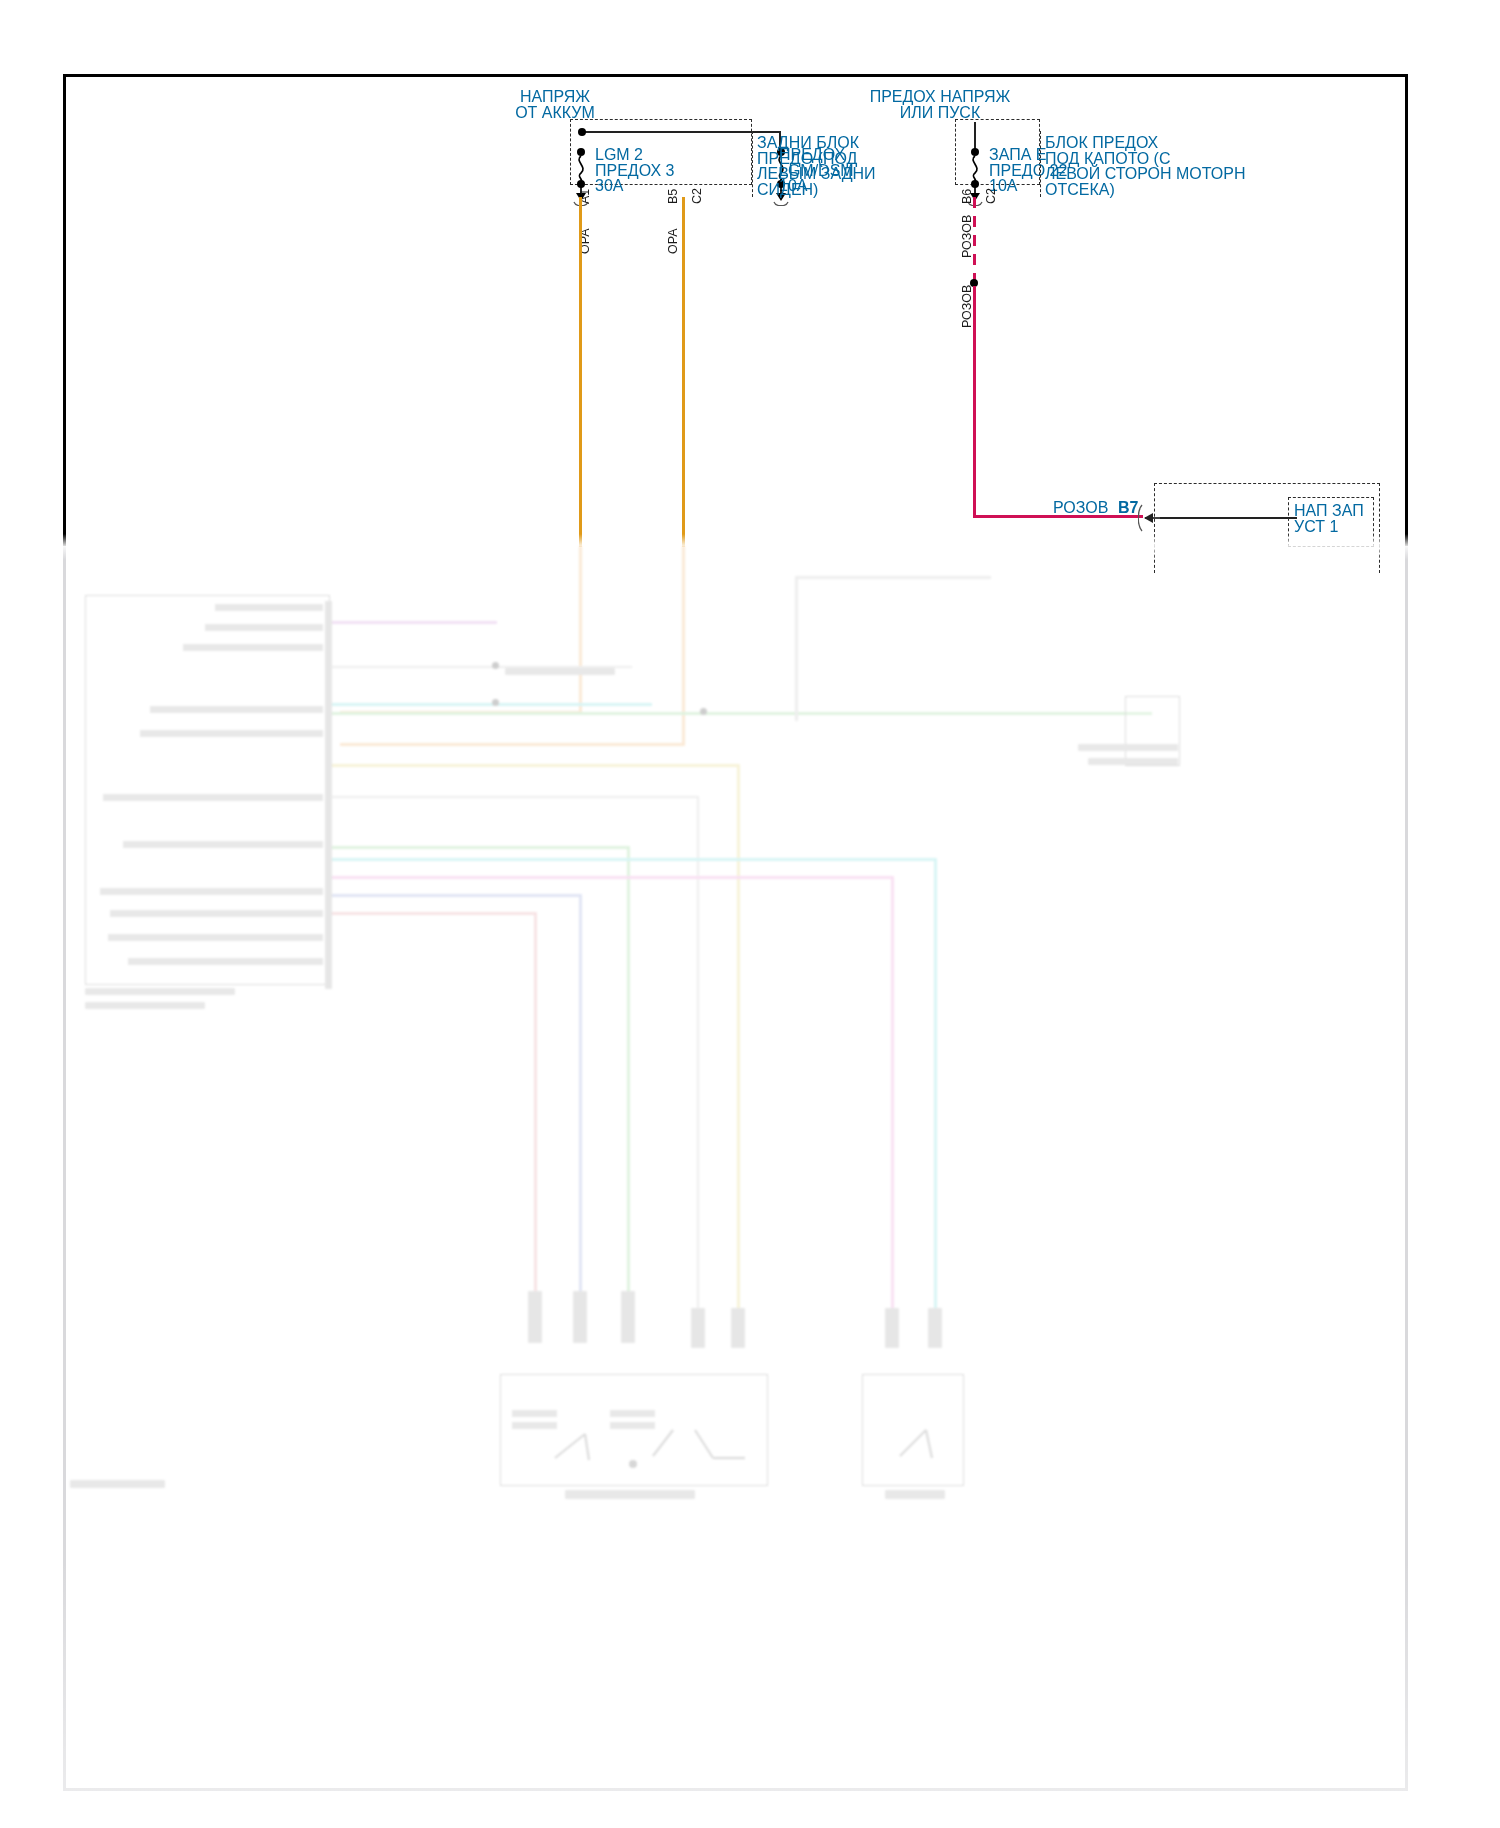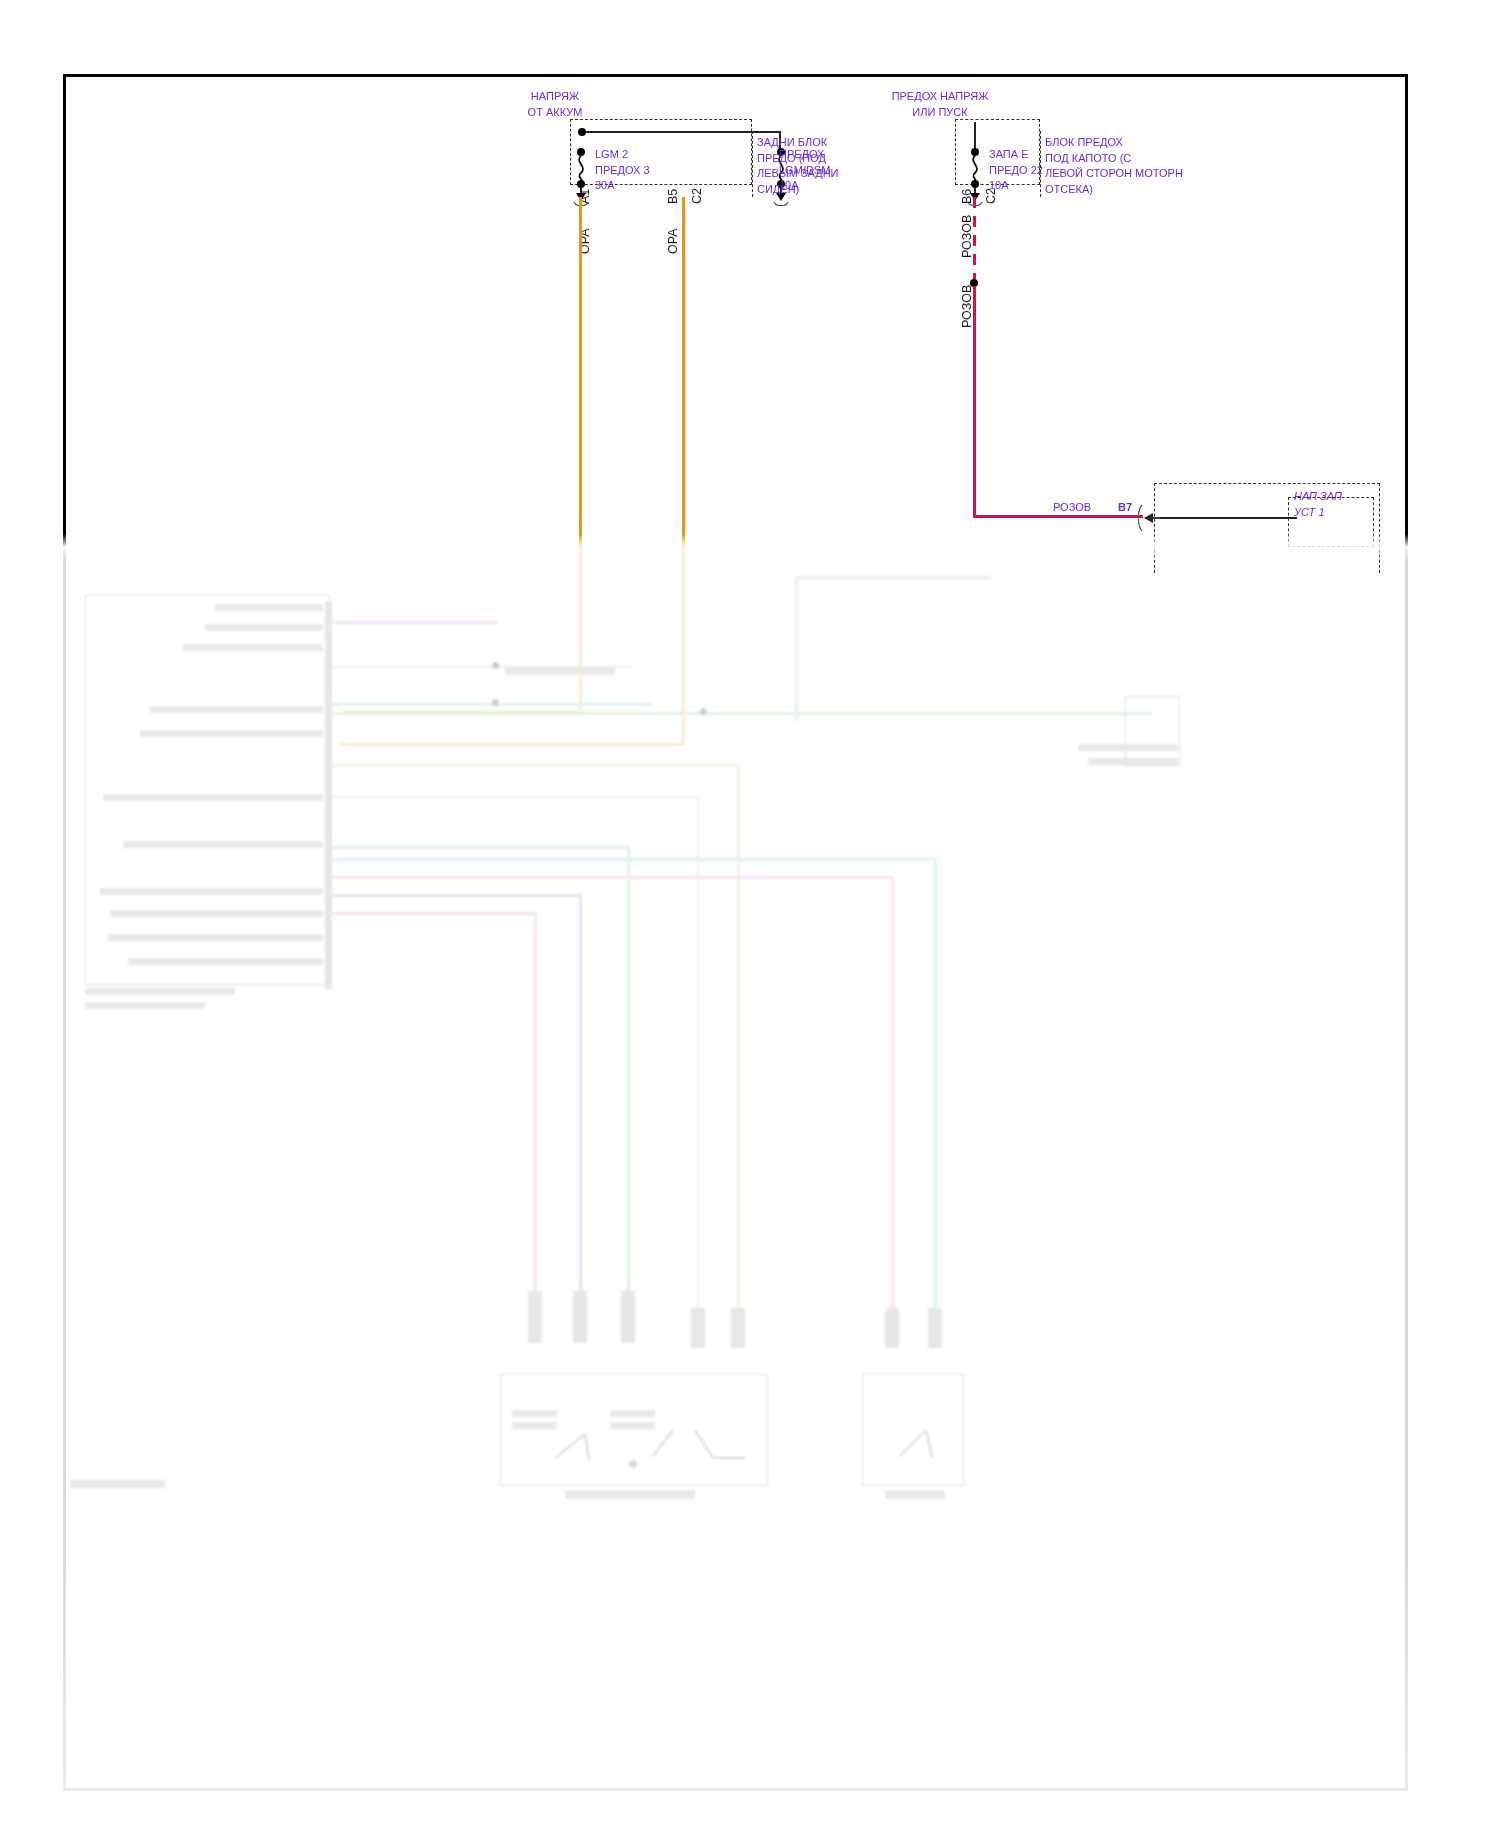--- a/index.html
+++ b/index.html
@@ -45,22 +45,22 @@
     top: 534px;
     width: 1352px;
     height: 26px;
     background: linear-gradient(to bottom, rgba(255,255,255,0) 0%, rgba(255,255,255,.85) 45%, rgba(255,255,255,0) 100%);
     pointer-events: none;
   }
 
   
   .lbl {
     position: absolute;
-    font-size: 11px;
-    color: #6d28d9;
+    font-size: 16px;
+    color: #0369a1;
     line-height: 15.5px;
     white-space: pre-line;
   }
   .lbl.c { text-align: center; }
   .vlbl {
     position: absolute;
     font-size: 12.5px;
     color: #1a1a1a;
     transform: rotate(-90deg);
     transform-origin: left top;
@@ -234,21 +234,21 @@
 
   <svg class="arrowdown" style="left:1138px; top:503px;" width="26" height="30" viewBox="0 0 26 30">
     <path d="M4 2 C -1 8, -1 22, 4 28" stroke="#555" stroke-width="1.3" fill="none"></path>
     <path d="M24 15 L7 15" stroke="#222" stroke-width="1.7"></path>
     <path d="M15 10 L6 15 L15 20 Z" fill="#222"></path>
   </svg>
 
   <div class="dashbox" style="left:1154px; top:483px; width:226px; height:90px; border-bottom:none;"></div>
   <div class="blackline" style="left:1160px; top:517px; width:137px; height:1.6px;"></div>
   <div class="dashbox" style="left:1288px; top:497px; width:86px; height:50px;"></div>
-  <div class="lbl" style="left:1294px; top:489px;font-style:italic;">НАП ЗАП
+  <div class="lbl" style="left:1294px; top:503px;">НАП ЗАП
 УСТ 1</div>
 
   <div id="frame-fade"></div>
 
   <div id="faded">
 
     <div class="fwire" style="left:579px; top:0px; width:3px; height:168px; background:#f3c089;"></div>
     <div class="fwire" style="left:340px; top:165px; width:242px; height:3px; background:#f3c089;"></div>
     <div class="fwire" style="left:682px; top:0px; width:3px; height:200px; background:#f3c089;"></div>
     <div class="fwire" style="left:340px; top:197px; width:345px; height:3px; background:#f3c089;"></div>

